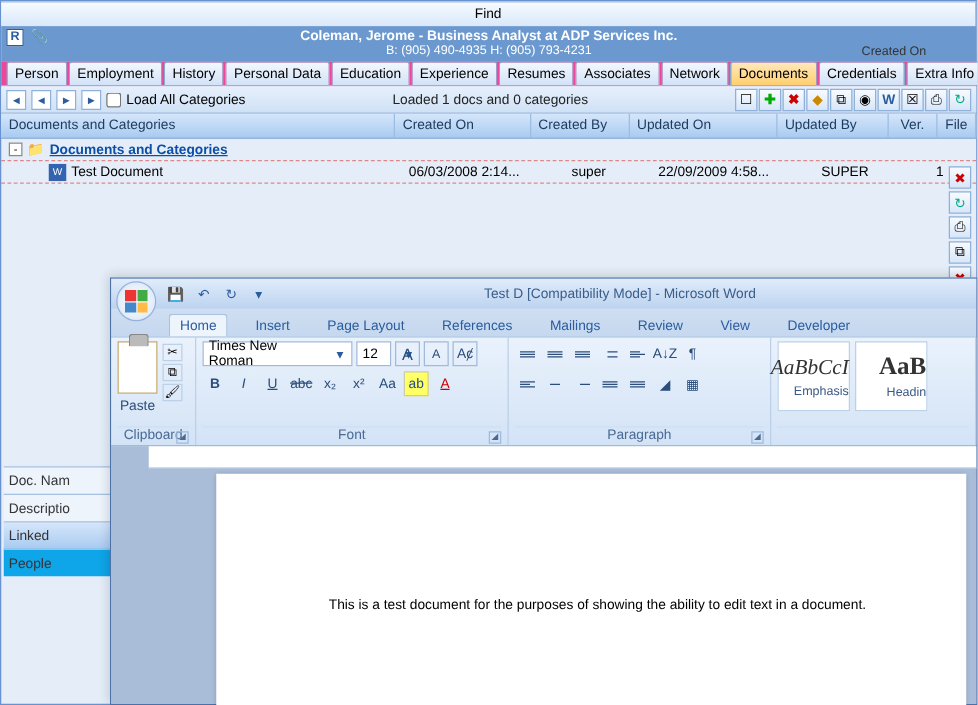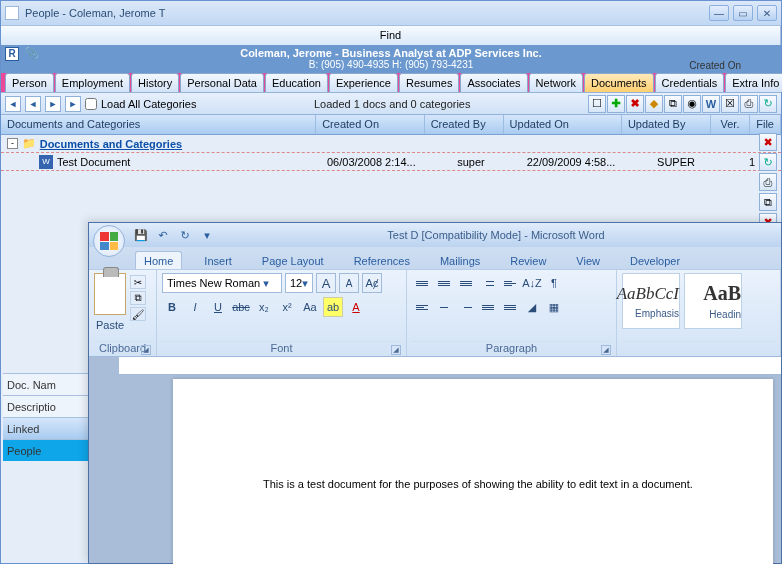--- a/index.html
+++ b/index.html
@@ -76,21 +76,21 @@
 .group .label .dl { position: absolute; right: 0; bottom: 0; width: 10px; height: 10px; border: 1px solid #9fbadb; font-size: 7px; line-height: 8px; text-align: center; color: #4a6a94; }
 
 .clip-big { width: 32px; height: 42px; background: #fff; border: 1px solid #c7a869; position: relative; }
 .clip-big::before { content: ""; position: absolute; top: -7px; left: 8px; width: 14px; height: 9px; border: 1px solid #888; border-bottom: none; border-radius: 3px 3px 0 0; background: #bbb; }
 .paste-col { display: flex; flex-direction: column; align-items: center; gap: 4px; }
 .mini { display: flex; gap: 2px; margin-top: 2px; }
 .mini .m { width: 16px; height: 14px; border: 1px solid #bcd0e8; display:flex; align-items:center; justify-content:center; font-size:10px; }
 
 .font-body { display: flex; flex-direction: column; gap: 4px; }
 .font-row { display: flex; gap: 3px; align-items: center; }
-.combo { height: 20px; background: #fff; border: 1px solid #9fbadb; display: flex; align-items: center; padding: 0 4px; }
+.combo { height: 20px; background: #fff; border: 1px solid #9fbadb; display: flex; align-items: center; padding: 0 4px; gap: 22px; }
 .font-name { width: 120px; font-family: "Times New Roman", serif; font-size: 12px; }
 .font-size { width: 28px; }
 .dd { width: 12px; color: #2a5d9f; text-align: center; }
 .rbtn { width: 20px; height: 20px; border: 1px solid transparent; display:flex; align-items:center; justify-content:center; color:#2a4d7a; }
 .boxed { border: 1px solid #9fbadb !important; }
 
 .para-body { display: flex; flex-direction: column; gap: 4px; }
 .para-row { display: flex; gap: 2px; align-items: center; }
 .bars { display:flex; flex-direction:column; gap:1px; width:12px; }
 .bars span { height:1px; background:#2a4d7a; display:block; }
@@ -103,29 +103,20 @@
 
 .doc-area { position: absolute; left: 0; top: 134px; right:0; bottom:0; background: #a9bdd8; }
 .ruler { height: 18px; background: #fff; border-bottom: 1px solid #9fbadb; margin-left: 30px; }
 .page { position: absolute; left: 84px; top: 22px; width: 600px; height: 300px; background: #fff; box-shadow: 0 0 4px rgba(0,0,0,0.2); padding: 90px 30px 0 90px; font-family: "Times New Roman", serif; font-size: 15px; color: #000; line-height: 1.9; }
 </style>
 </head>
 <body>
 
 <div class="people-win">
 
-  <div class="people-title">
-    <div class="ico"></div>
-    <div class="txt">People - Coleman, Jerome T</div>
-    <div class="winbtns">
-      <div class="winbtn">—</div>
-      <div class="winbtn">▭</div>
-      <div class="winbtn">✕</div>
-    </div>
-  </div>
 
   <div class="topnav">
     <div class="tab">Find</div>
     <div class="tab sel">Details</div>
   </div>
 
   <div class="identity">
     <div class="r">R</div>
     <div class="clip">📎</div>
     <div class="line1">Coleman, Jerome - Business Analyst at ADP Services Inc.</div>

